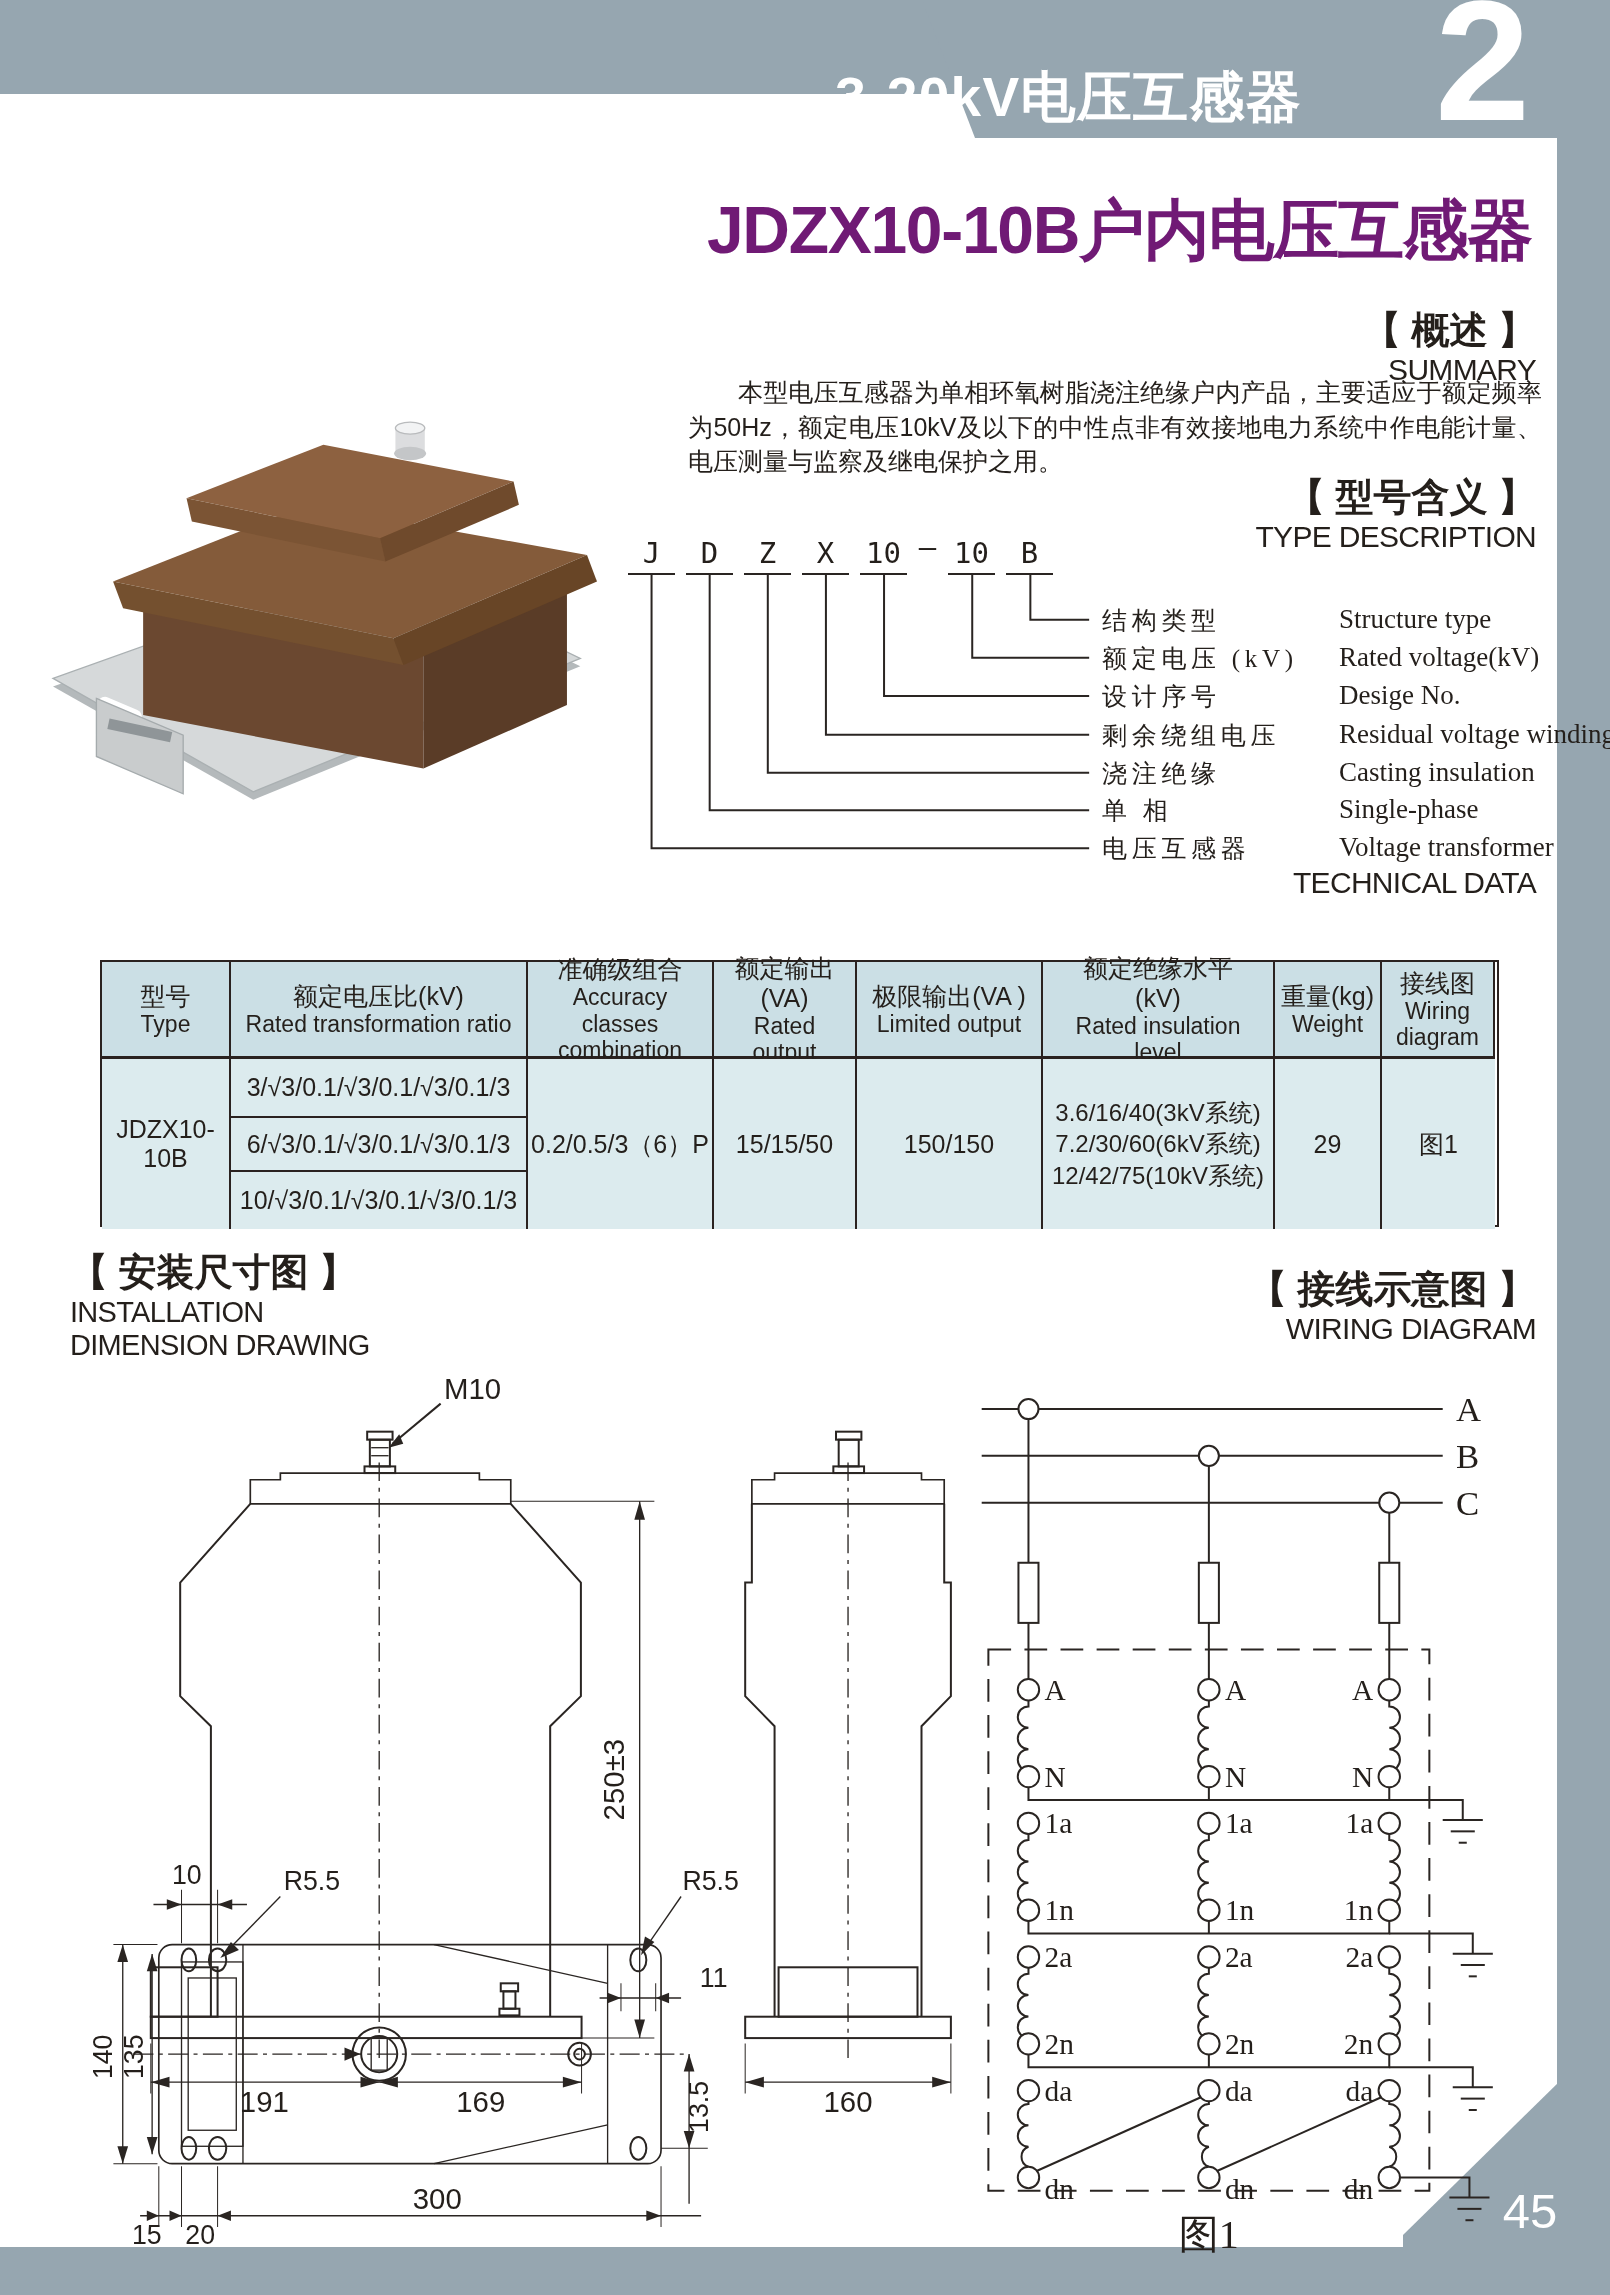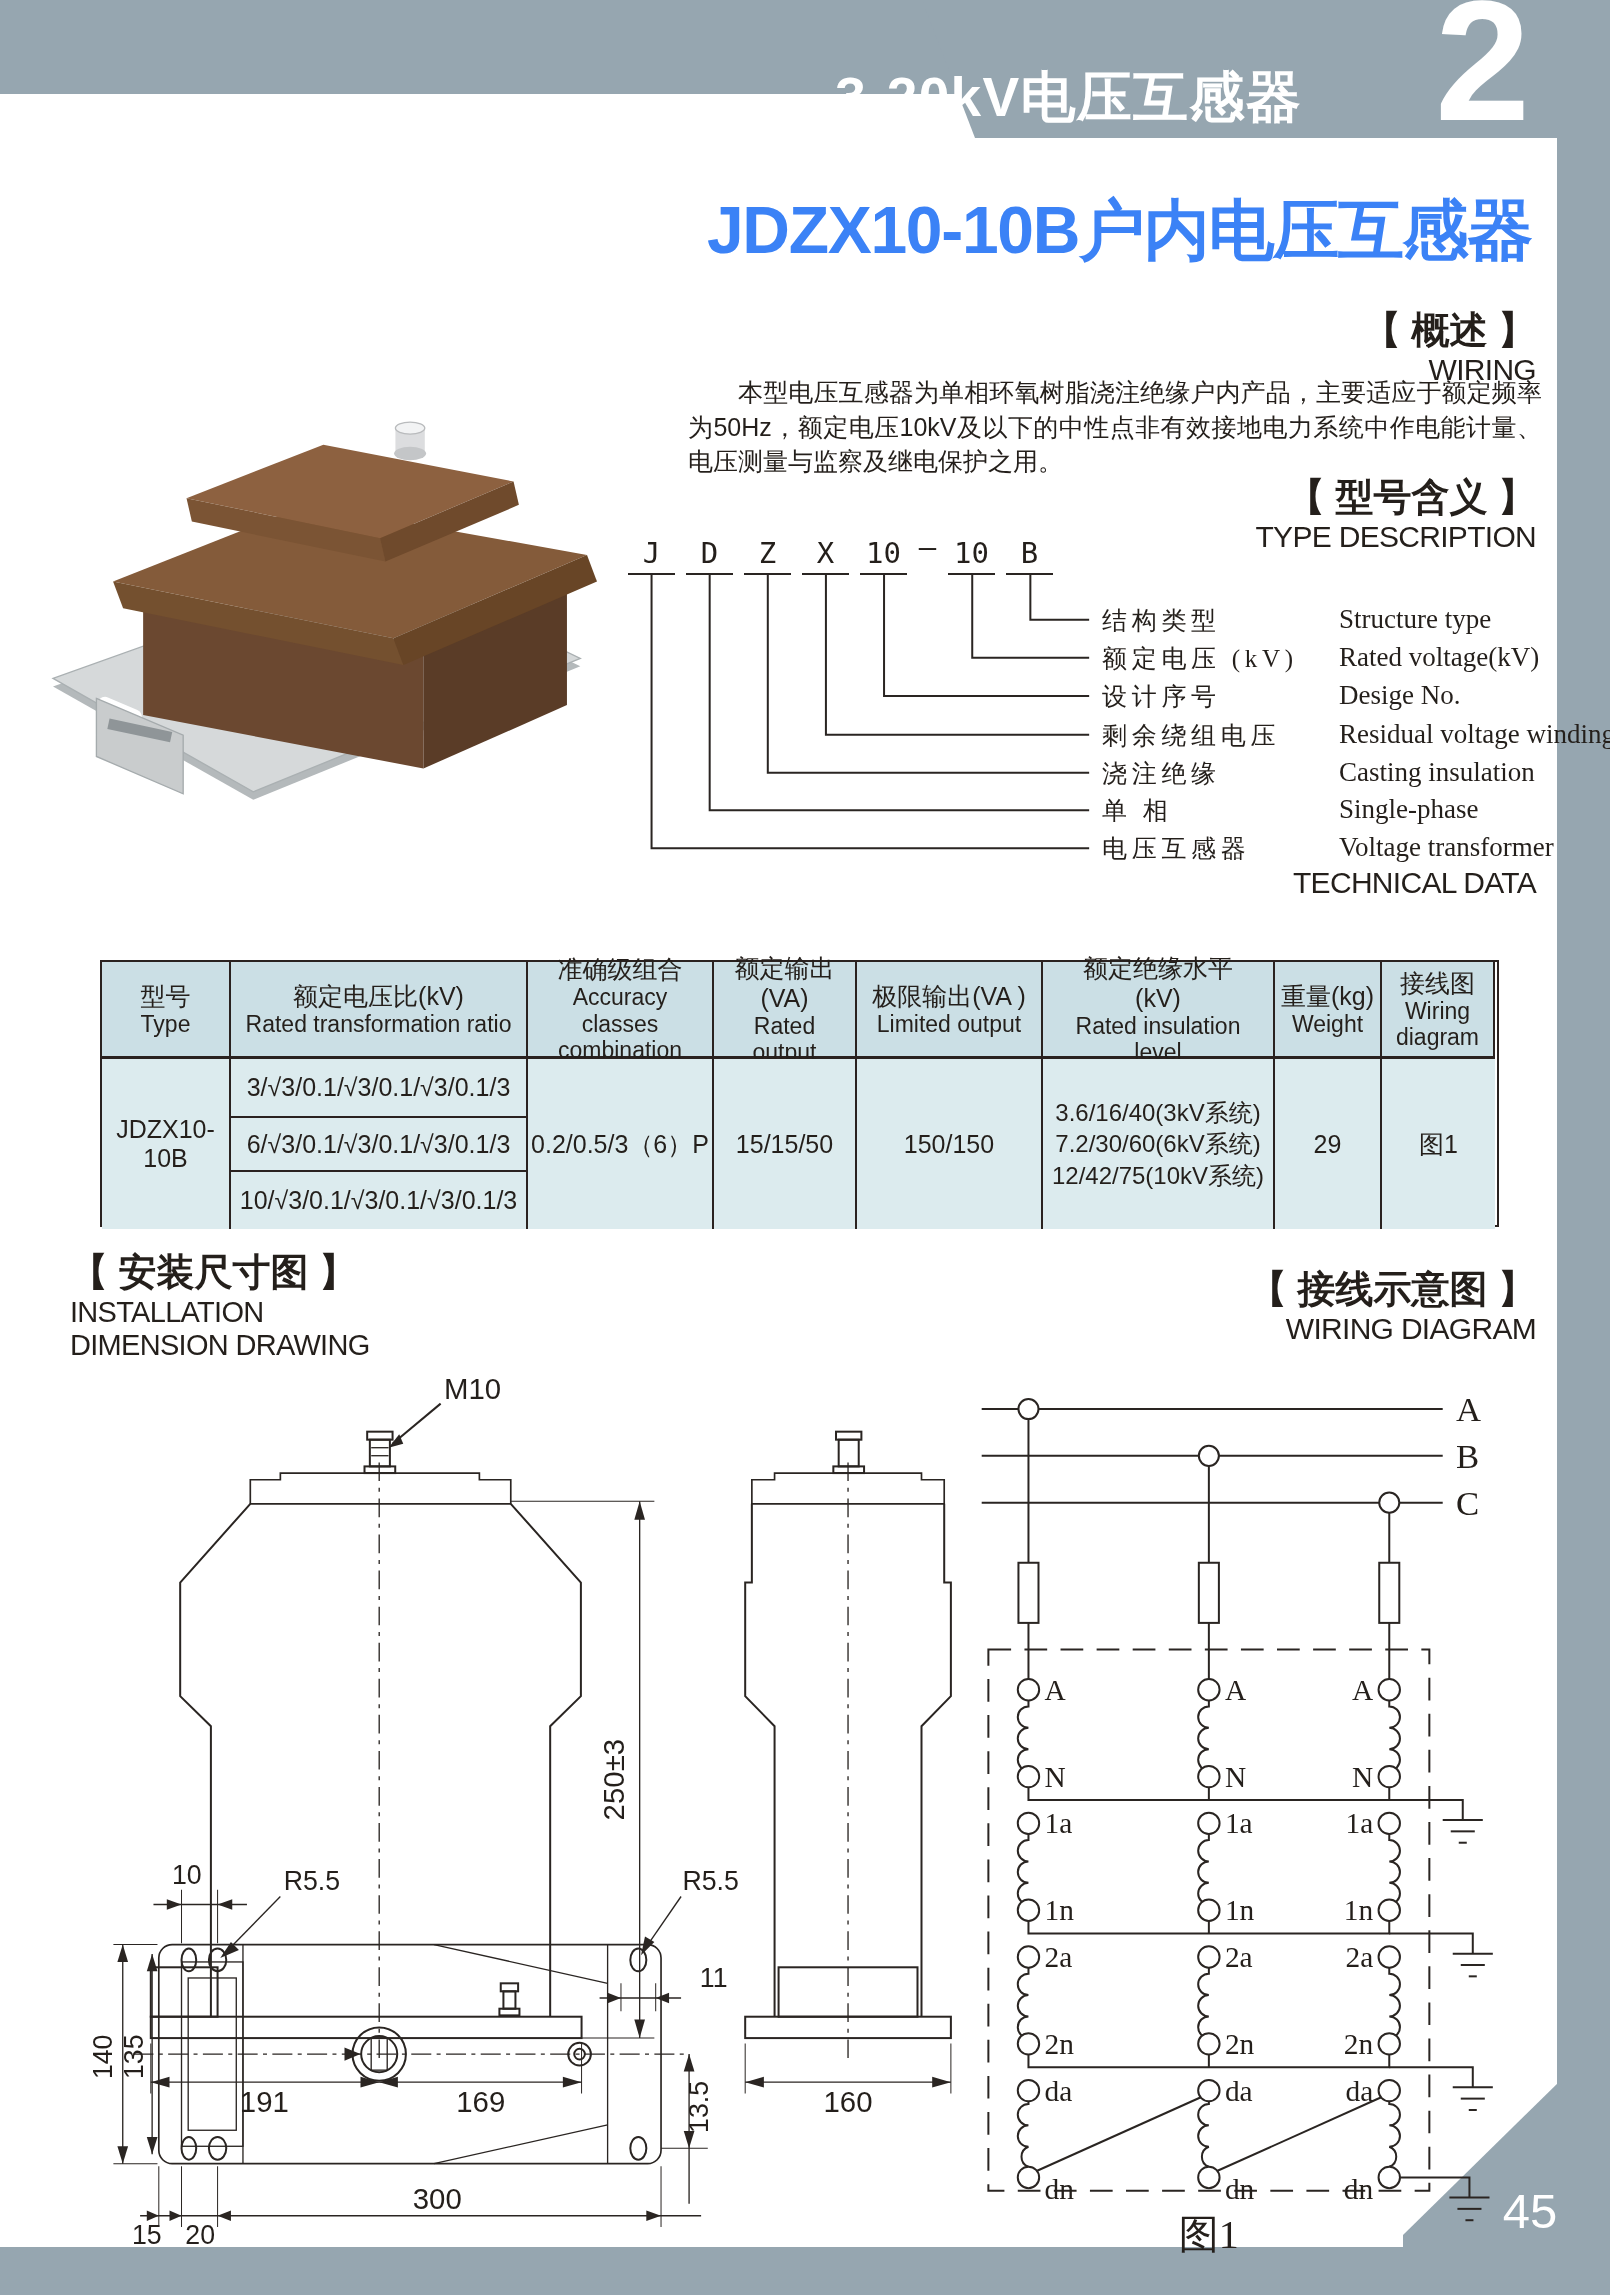--- a/index.html
+++ b/index.html
@@ -14,21 +14,21 @@
   .corner{left:1403px;top:2084px;width:208px;height:164px;background:#96a6b0;
           clip-path:polygon(74% 0,100% 0,100% 100%,0 100%,0 92%);}
   .band-bottom{left:0;top:2247px;width:1610px;height:48px;background:#96a6b0;}
   
   .cat-title{left:601px;top:61px;width:701px;text-align:right;font-size:55px;font-weight:bold;
              color:#ffffff;letter-spacing:1.3px;}
   .chapter-num{left:1435px;top:-25px;width:167px;font-size:171px;font-weight:bold;color:#ffffff;line-height:1;}
   .page-num{left:1480px;top:2183px;width:100px;text-align:center;font-size:49px;color:#ffffff;}
   
   .doc-title{left:534px;top:186px;width:998px;text-align:right;font-size:66px;font-weight:bold;
-             color:#3b82f6;letter-spacing:-1.3px;white-space:nowrap;}
+             color:#701a75;letter-spacing:-1.3px;white-space:nowrap;}
   .sec-head{text-align:right;}
   .sec-head .cn{font-size:38px;font-weight:bold;line-height:1.15;}
   .sec-head .en{font-size:30px;line-height:1.15;letter-spacing:-0.7px;}
   .sec-head-left{text-align:left;}
   .sec-head-left .cn{font-size:38px;font-weight:bold;line-height:1.2;}
   .sec-head-left .en{font-size:29px;line-height:1.15;letter-spacing:-0.7px;}
   .summary-text{left:688px;top:375px;width:854px;font-size:25px;line-height:1.38;
                 text-indent:2em;text-align:justify;}
   
   .code-letter{top:536px;width:47px;height:37px;text-align:center;font-size:29px;
@@ -93,21 +93,21 @@
     <polygon points="230,205 520,265 720,180 435,125" fill="#8d6140"></polygon>
     <polygon points="230,205 520,265 528,300 238,240" fill="#7b5434"></polygon>
     <polygon points="520,265 720,180 728,215 528,300" fill="#6f4a2c"></polygon>
     <rect x="543" y="100" width="44" height="38" fill="#dcdddf"></rect>
     <ellipse cx="565" cy="138" rx="24" ry="10" fill="#c4c6c8"></ellipse>
     <ellipse cx="565" cy="100" rx="22" ry="9" fill="#f2f3f4" stroke="#b9bbbd" stroke-width="2"></ellipse>
   </svg>
 
   <div class="abs sec-head" style="left:1135px;top:309px;width:401px;">
     <div class="cn">【 概述 】</div>
-    <div class="en">WIRING</div>
+    <div class="en">SUMMARY</div>
   </div>
   <div class="abs summary-text">本型电压互感器为单相环氧树脂浇注绝缘户内产品，主要适应于额定频率为50Hz，额定电压10kV及以下的中性点非有效接地电力系统中作电能计量、电压测量与监察及继电保护之用。</div>
 
   <div class="abs sec-head" style="left:1135px;top:476px;width:401px;">
     <div class="cn">【 型号含义 】</div>
     <div class="en">TYPE DESCRIPTION</div>
   </div>
 
   <div class="abs code-letter" style="left:628px;">J</div>
   <div class="abs code-letter" style="left:686px;">D</div>

